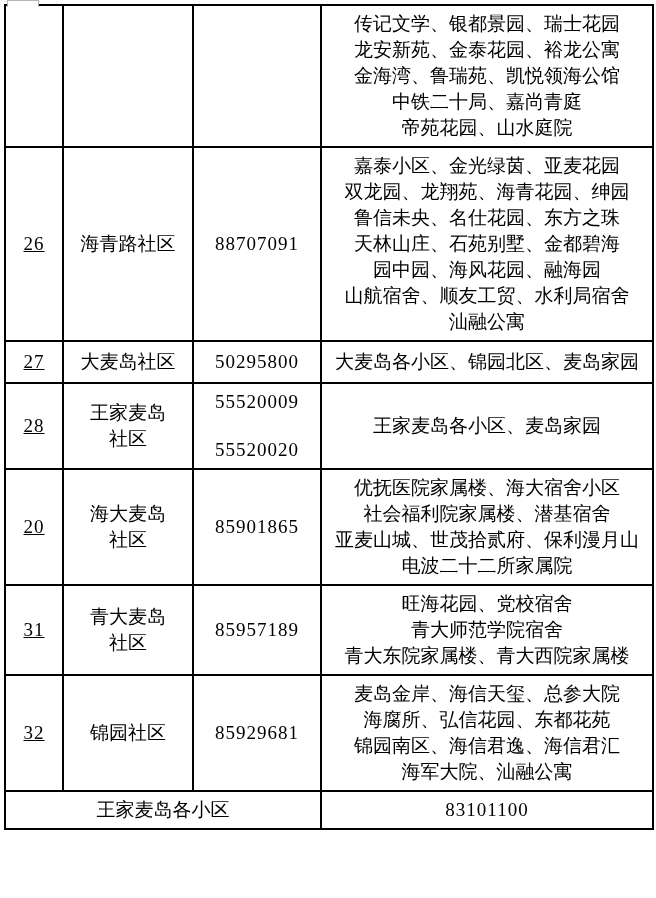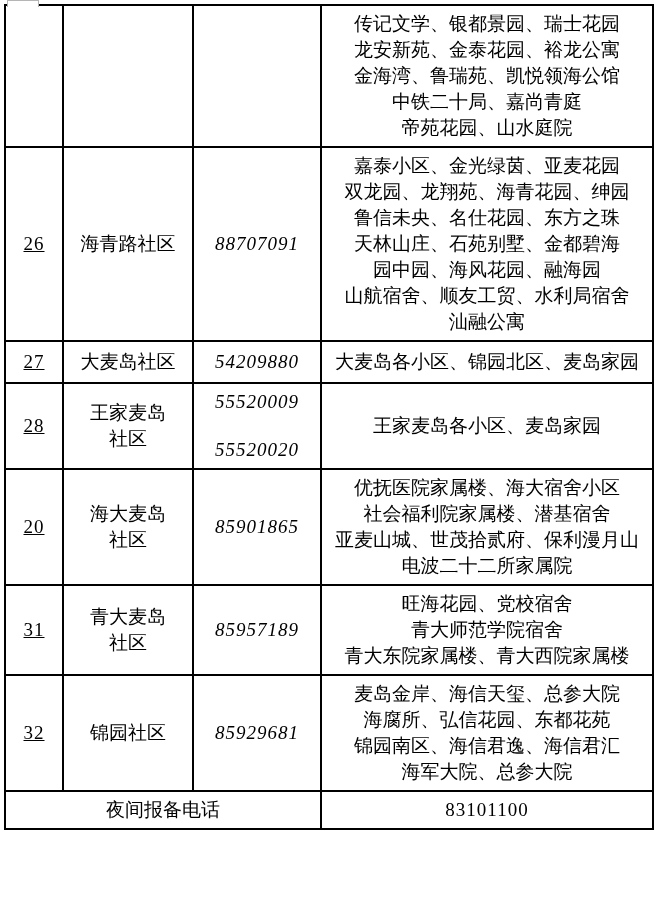--- a/index.html
+++ b/index.html
@@ -39,21 +39,21 @@
     font-size: 19px;
     line-height: 26px;
     min-height: 30px;
     overflow: hidden;
   }
   col.c-no    { width: 58px; }
   col.c-name  { width: 130px; }
   col.c-phone { width: 128px; }
   col.c-area  { width: 332px; }
   td.no-cell    { letter-spacing: 1px; text-decoration: underline; }
-  td.phone-cell { letter-spacing: 1px; font-style: italic; }
+  td.phone-cell { letter-spacing: 1px; }
   .phone-line + .phone-line { margin-top: 22px; text-align: center; }
   td.single-line { height: 30px; }
   td.footer-label-cell { padding: 8px 2px; }
   td.footer-phone-cell { padding: 8px 2px; letter-spacing: 1px; }
 </style>
 </head>
 <body>
 
 <div class="page">
   <div class="edge-artifact"></div>
@@ -95,21 +95,21 @@
             <div>山航宿舍、顺友工贸、水利局宿舍</div>
             <div>汕融公寓</div>
           </td>
         </tr>
         <tr>
           <td class="no-cell">27</td>
           <td class="name-cell">
             <div>大麦岛社区</div>
           </td>
           <td class="phone-cell">
-            <div class="phone-line">54209880</div>
+            <div class="phone-line">50295800</div>
           </td>
           <td class="area-cell single-line">
             <div>大麦岛各小区、锦园北区、麦岛家园</div>
           </td>
         </tr>
         <tr>
           <td class="no-cell">28</td>
           <td class="name-cell">
             <div>王家麦岛</div>
             <div>社区</div>
@@ -158,24 +158,24 @@
           <td class="name-cell">
             <div>锦园社区</div>
           </td>
           <td class="phone-cell">
             <div class="phone-line">85929681</div>
           </td>
           <td class="area-cell">
             <div>麦岛金岸、海信天玺、总参大院</div>
             <div>海腐所、弘信花园、东都花苑</div>
             <div>锦园南区、海信君逸、海信君汇</div>
-            <div>海军大院、总参大院</div>
+            <div>海军大院、汕融公寓</div>
           </td>
         </tr>
       </tbody>
     <tbody>
       <tr>
-        <td colspan="3" class="footer-label-cell">夜间报备电话</td>
+        <td colspan="3" class="footer-label-cell">王家麦岛各小区</td>
         <td class="footer-phone-cell">83101100</td>
       </tr>
     </tbody>
   </table>
 </div>
 
 </body></html>

